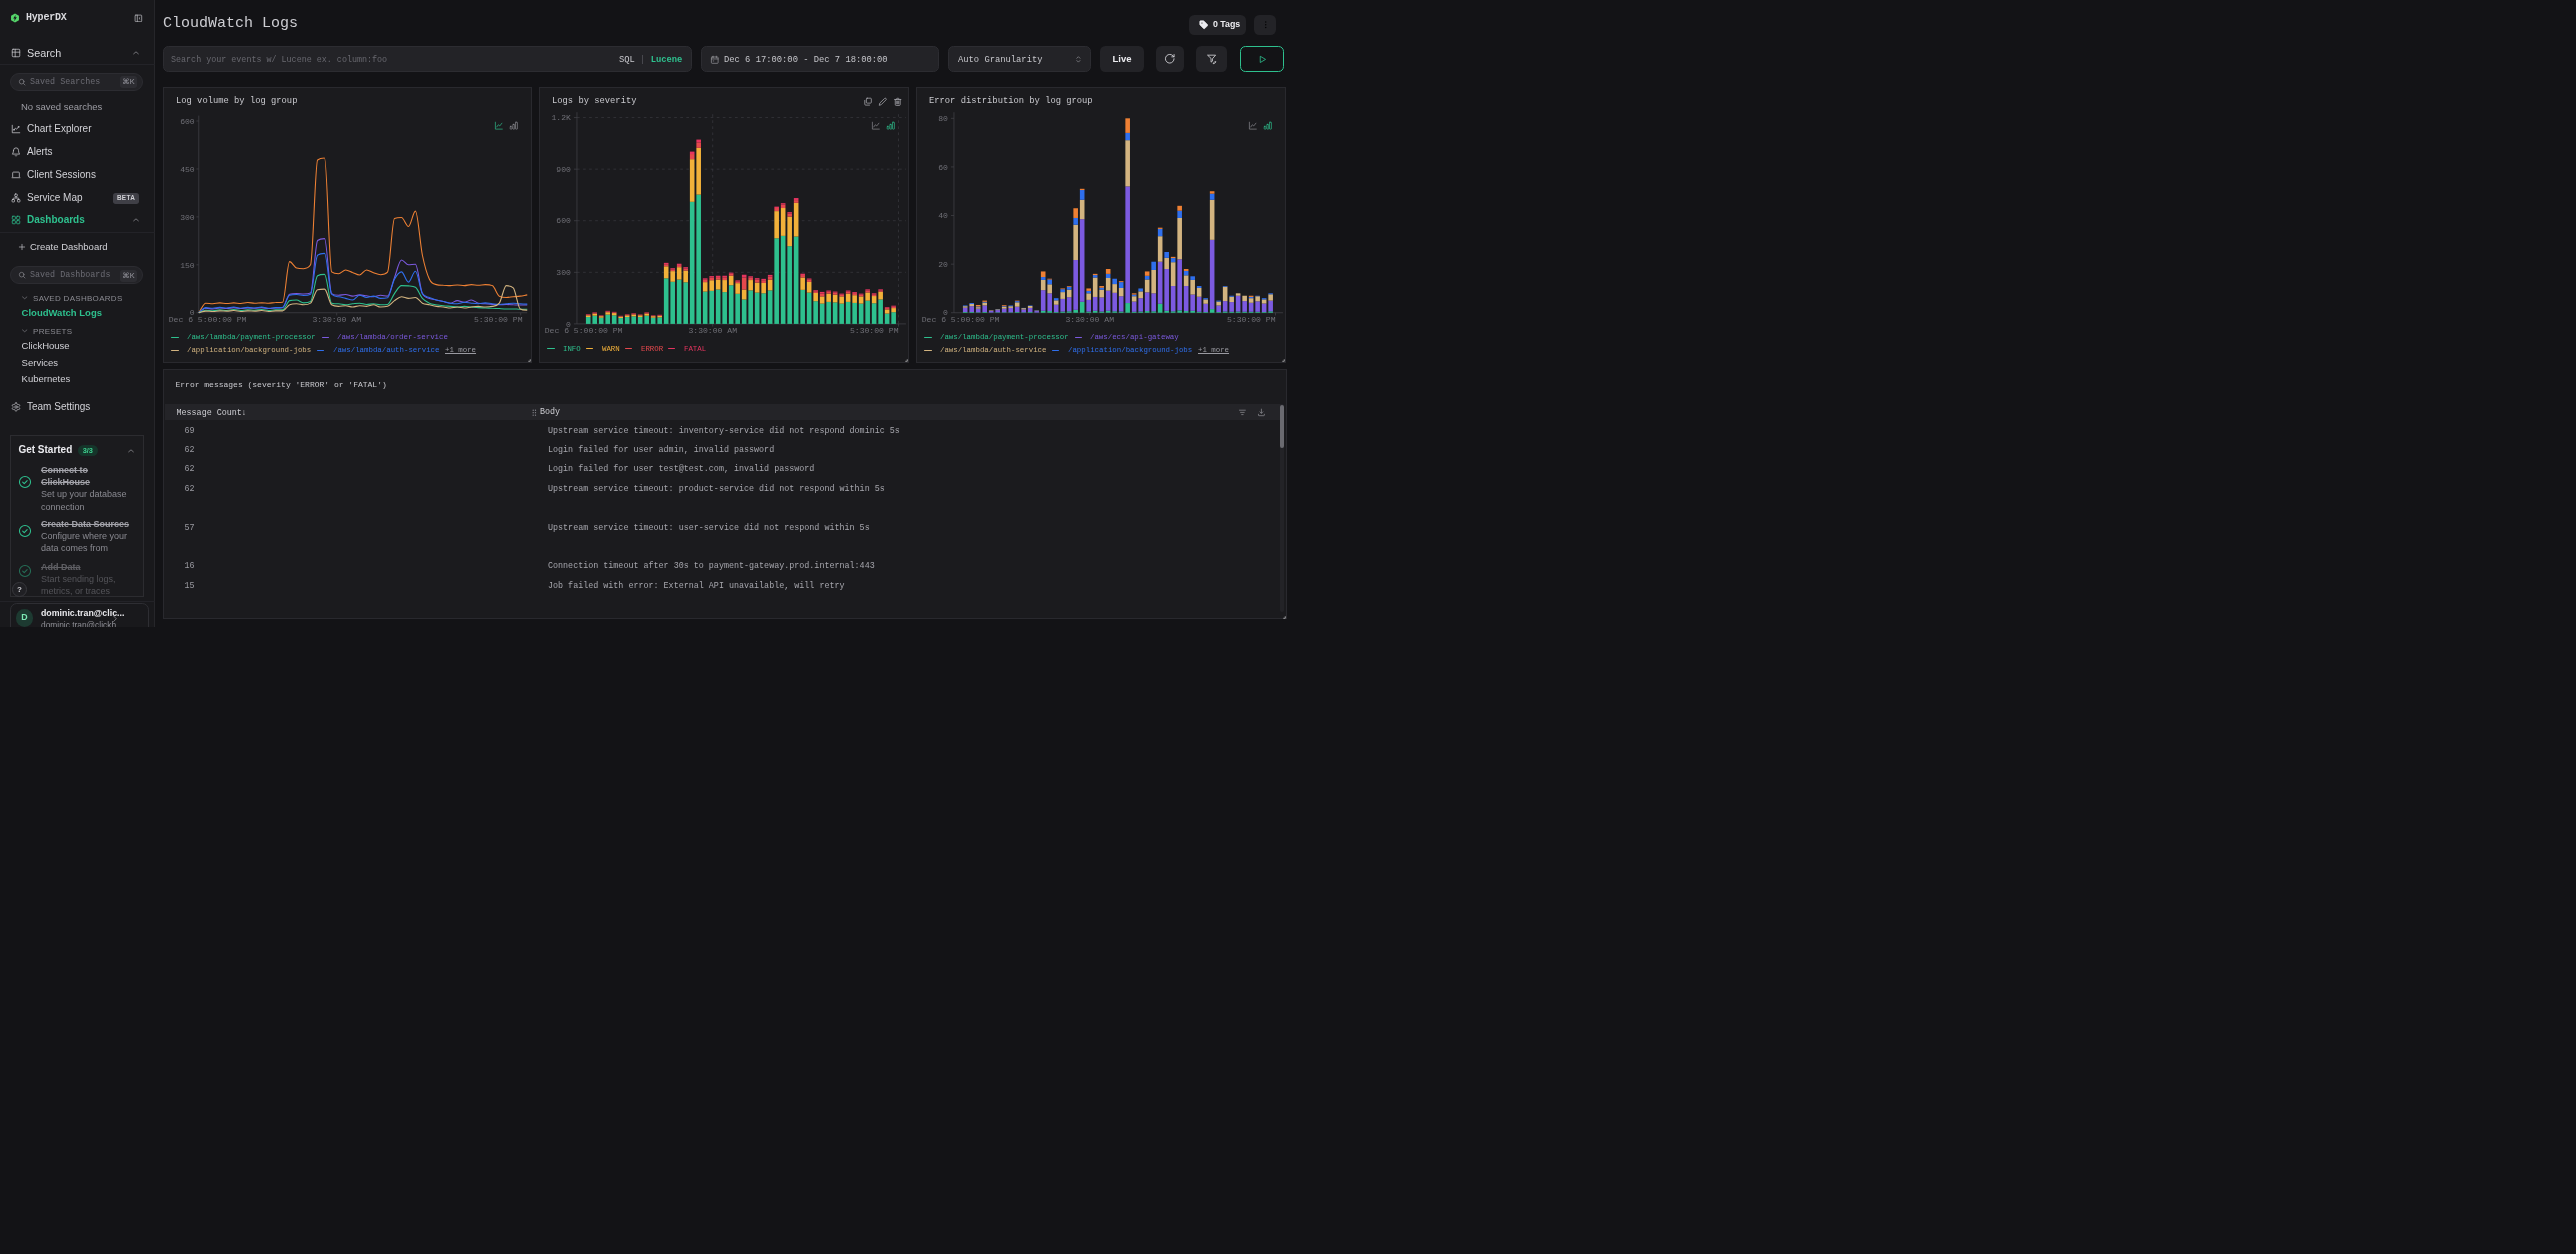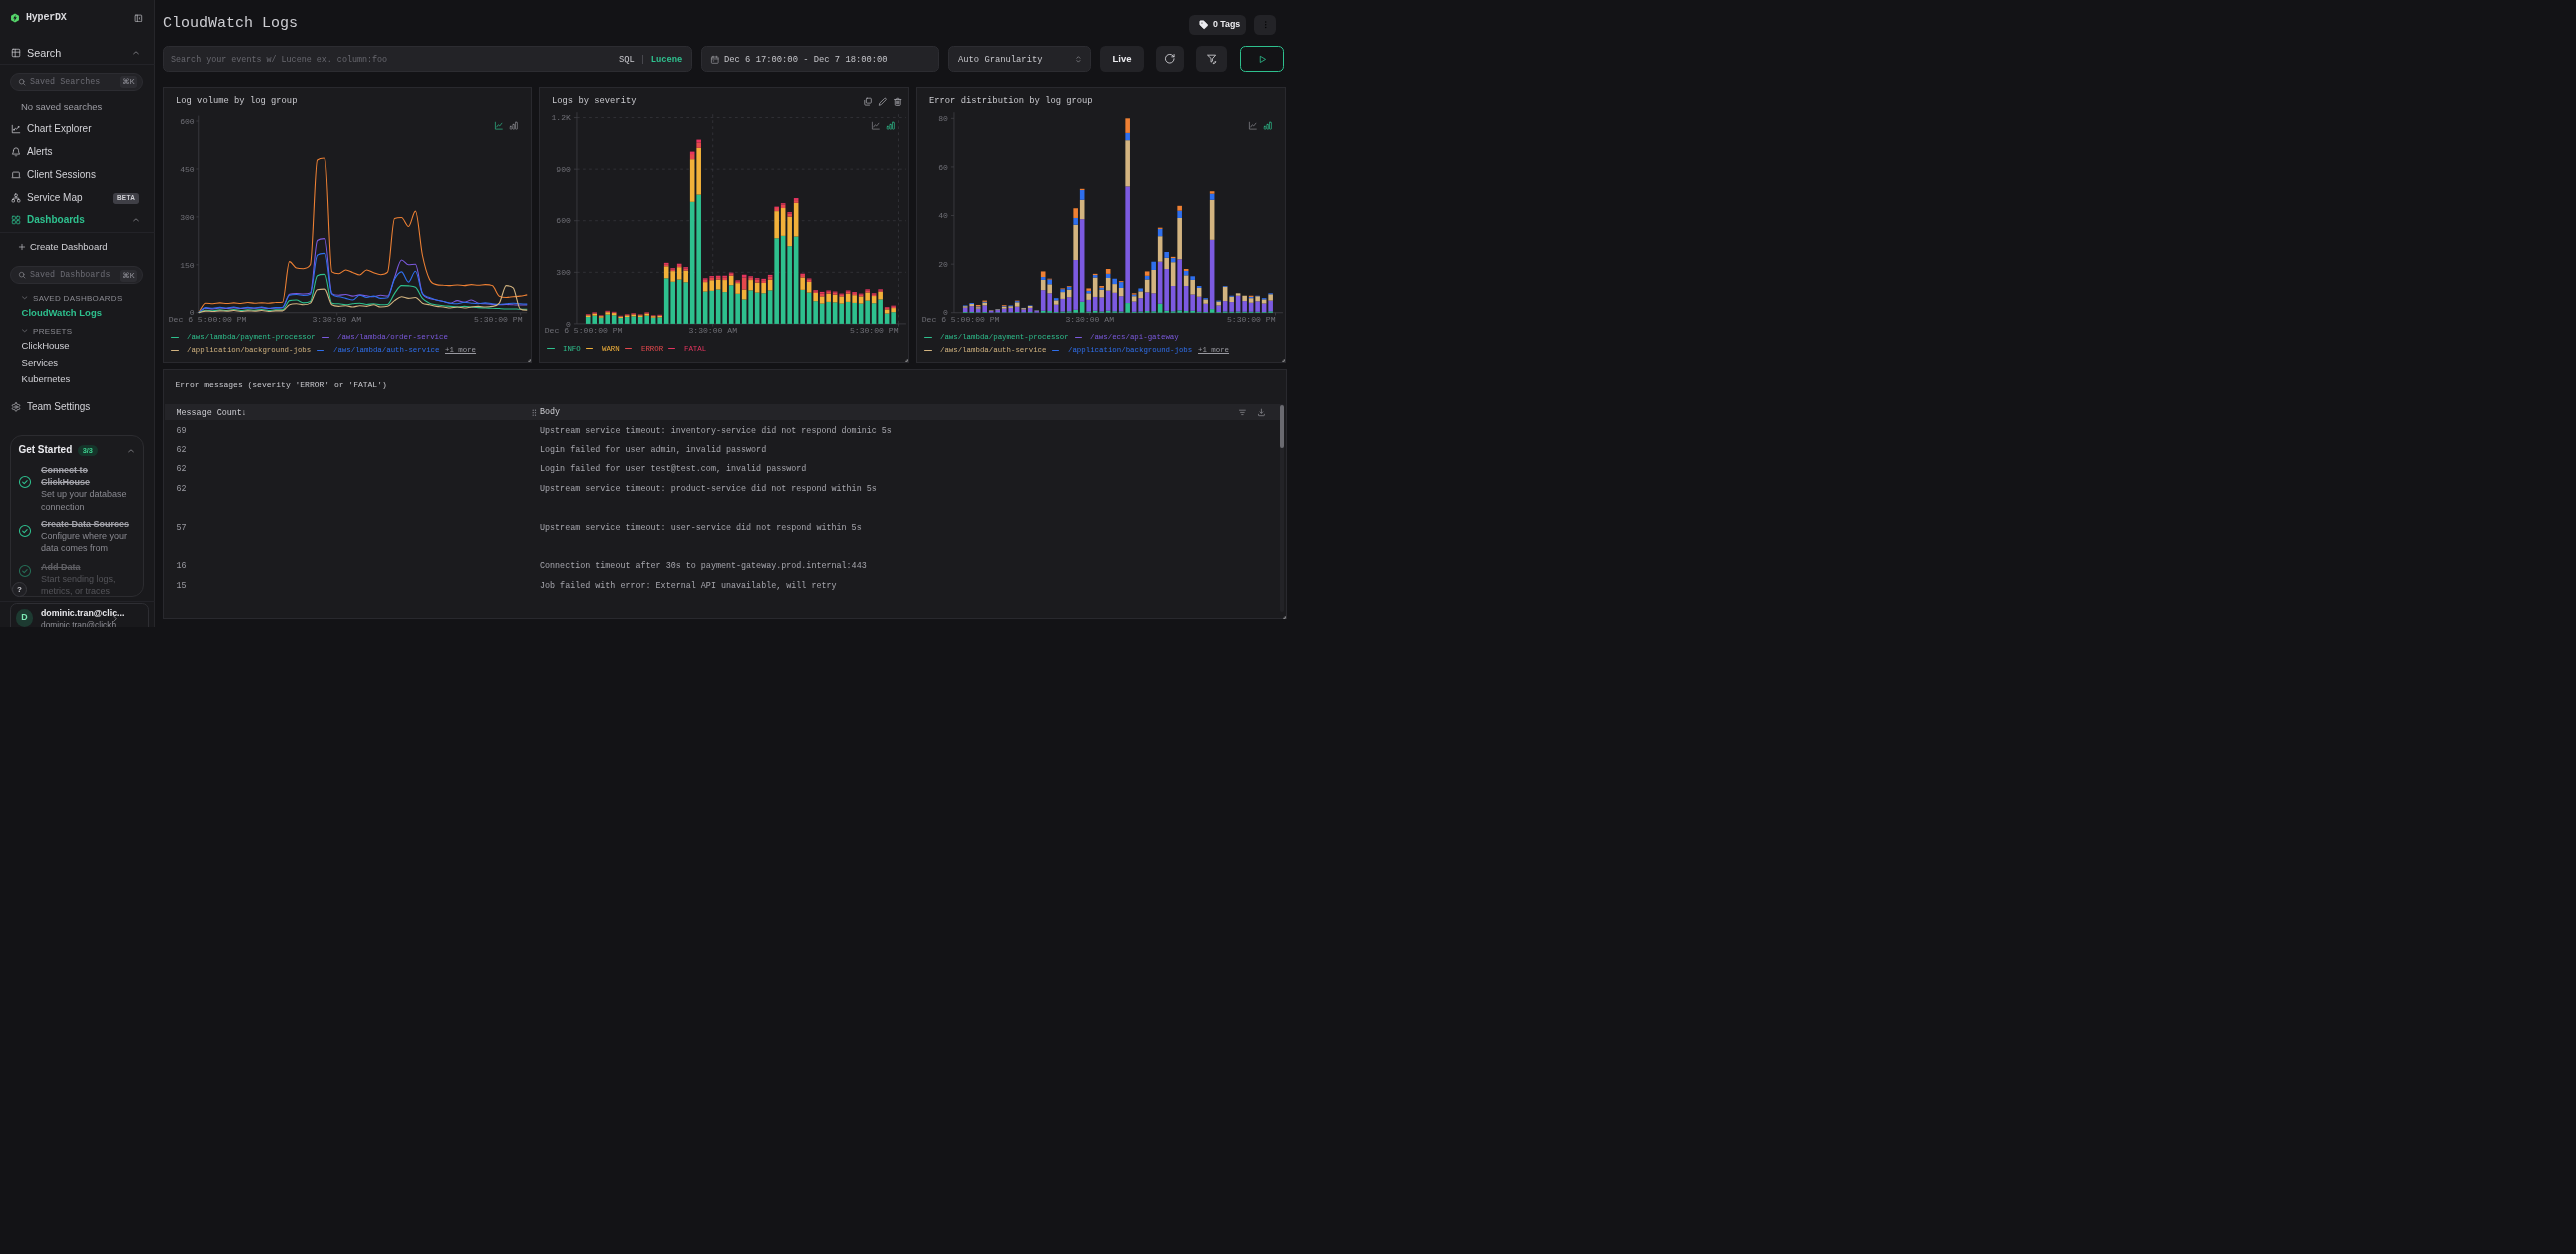--- a/index.html
+++ b/index.html
@@ -8,21 +8,21 @@
 .hr{position:absolute;left:0;width:155px;height:0.7px;background:#232328}
 .nav{position:absolute;font:400 10px "Liberation Sans",sans-serif;color:#d2d2d7;white-space:nowrap}
 .navh{position:absolute;font:400 10.8px "Liberation Sans",sans-serif;color:#d8d8dc;white-space:nowrap}
 .nav2{position:absolute;font:400 9.5px "Liberation Sans",sans-serif;color:#d2d2d7;white-space:nowrap}
 .muted{position:absolute;font:400 9.5px "Liberation Sans",sans-serif;color:#9d9da4}
 .pill{position:absolute;left:10px;width:133px;height:18px;border-radius:9.5px;background:#232327;border:0.7px solid #2c2c31}
 .pillph{position:absolute;left:30px;font:400 8.4px "Liberation Mono",monospace;color:#6c6c74}
 .kbd{position:absolute;left:120px;width:17px;height:11.5px;border-radius:2.7px;background:#2d2d32;color:#9898a0;font:400 7.4px "Liberation Sans",sans-serif;text-align:center;line-height:11.5px}
 .beta{position:absolute;left:113px;top:193px;width:26px;height:10.5px;border-radius:2.7px;background:#3f3f46;color:#d0d0d5;font:700 6.4px "Liberation Sans",sans-serif;letter-spacing:0.3px;text-align:center;line-height:10.8px}
 .sect{position:absolute;left:33px;font:400 8px "Liberation Sans",sans-serif;color:#8b8b92;letter-spacing:0.3px}
-.gscard{position:absolute;left:10px;top:435px;width:134px;height:162px;border-radius:12px;border:0.7px solid #2c2c30;background:#1b1b1e}
+.gscard{position:absolute;left:10px;top:435px;width:134px;height:162px;border-radius:0;border:0.7px solid #2c2c30;background:#1b1b1e}
 .gstitle{position:absolute;left:7.4px;top:8px;font:700 10px "Liberation Sans",sans-serif;color:#ececf0}
 .gsbadge{position:absolute;left:67px;top:8.8px;width:19.6px;height:11.5px;border-radius:6px;background:#15352a;color:#3ecf8e;font:700 7.4px "Liberation Sans",sans-serif;text-align:center;line-height:11.5px}
 .gst{position:absolute;font:700 9px "Liberation Sans",sans-serif;color:#a3a3aa;text-decoration:line-through;white-space:nowrap}
 .gsd{position:absolute;font:400 9px "Liberation Sans",sans-serif;color:#8a8a91;white-space:nowrap}
 .qbtn{position:absolute;left:12px;top:582px;width:15px;height:15px;border-radius:7.4px;background:#202024;border:0.7px solid #38383d;color:#cfcfd4;font:700 8px "Liberation Sans",sans-serif;text-align:center;line-height:14px;z-index:5}
 .ubox{position:absolute;left:10px;top:603px;width:139px;height:31px;border-radius:6.8px;border:0.7px solid #2e2e33}
 .uav{position:absolute;left:4.7px;top:5.4px;width:17.6px;height:17.6px;border-radius:8.8px;background:#1d3a31;color:#7ce8b4;font:700 8.8px "Liberation Sans",sans-serif;text-align:center;line-height:17.6px}
 .uname{position:absolute;left:30px;top:4px;font:700 8.8px "Liberation Sans",sans-serif;color:#e8e8ec;white-space:nowrap}
 .umail{position:absolute;left:30px;top:16px;font:400 8.4px "Liberation Sans",sans-serif;color:#8f8f96;white-space:nowrap}
 .h1{position:absolute;left:163px;top:15px;font:400 15px "Liberation Mono",monospace;color:#cdcdd2}
@@ -34,21 +34,21 @@
 .panel{position:absolute;background:#1b1b1e;border:0.7px solid #29292e;border-radius:0}
 .ptitle{position:absolute;left:12px;top:8px;font:400 8.8px "Liberation Mono",monospace;color:#c9c9ce}
 .plot{position:absolute;left:0;top:0}
 .ax{font:400 12px "Liberation Mono",monospace;fill:#6f6f76}
 .lgd{position:absolute;width:7.4px;height:1.4px;border-radius:0.7px}
 .lgt{position:absolute;font:400 7.4px "Liberation Mono",monospace;white-space:nowrap}
 .lgm{position:absolute;font:400 7.4px "Liberation Mono",monospace;color:#9a9aa1;text-decoration:underline;white-space:nowrap}
 .ttitle{position:absolute;left:11.5px;top:9.5px;font:400 8px "Liberation Mono",monospace;color:#c9c9ce}
 .thead{position:absolute;left:0.7px;top:34px;width:1118px;height:16px;background:#242428}
 .thtxt{position:absolute;top:37px;font:400 8.4px "Liberation Mono",monospace;color:#cfcfd4;white-space:nowrap}
-.trow{position:absolute;left:0;width:100%;height:19px}
+.trow{position:absolute;left:8px;width:100%;height:19px}
 .tcnt{position:absolute;left:12.5px;font:400 8.4px "Liberation Mono",monospace;color:#9a9aa1}
 .tbody{position:absolute;left:376px;font:400 8.4px "Liberation Mono",monospace;color:#a6a6ad;white-space:nowrap}
 .tscroll{position:absolute;left:1116px;top:34px;width:4px;height:208px;background:#232327;border-radius:2px}
 .tthumb{position:absolute;left:1116px;top:35px;width:4px;height:43px;background:#6a6a70;border-radius:2px}
 </style></head>
 <body>
 <div id="app">
 <div class="sb">
       <svg style="position:absolute;left:10px;top:13px" width="10" height="10" viewBox="0 0 24 24">
         <path d="M12 1 21.5 6.5v11L12 23 2.5 17.5v-11Z" fill="#55d46a"></path>

